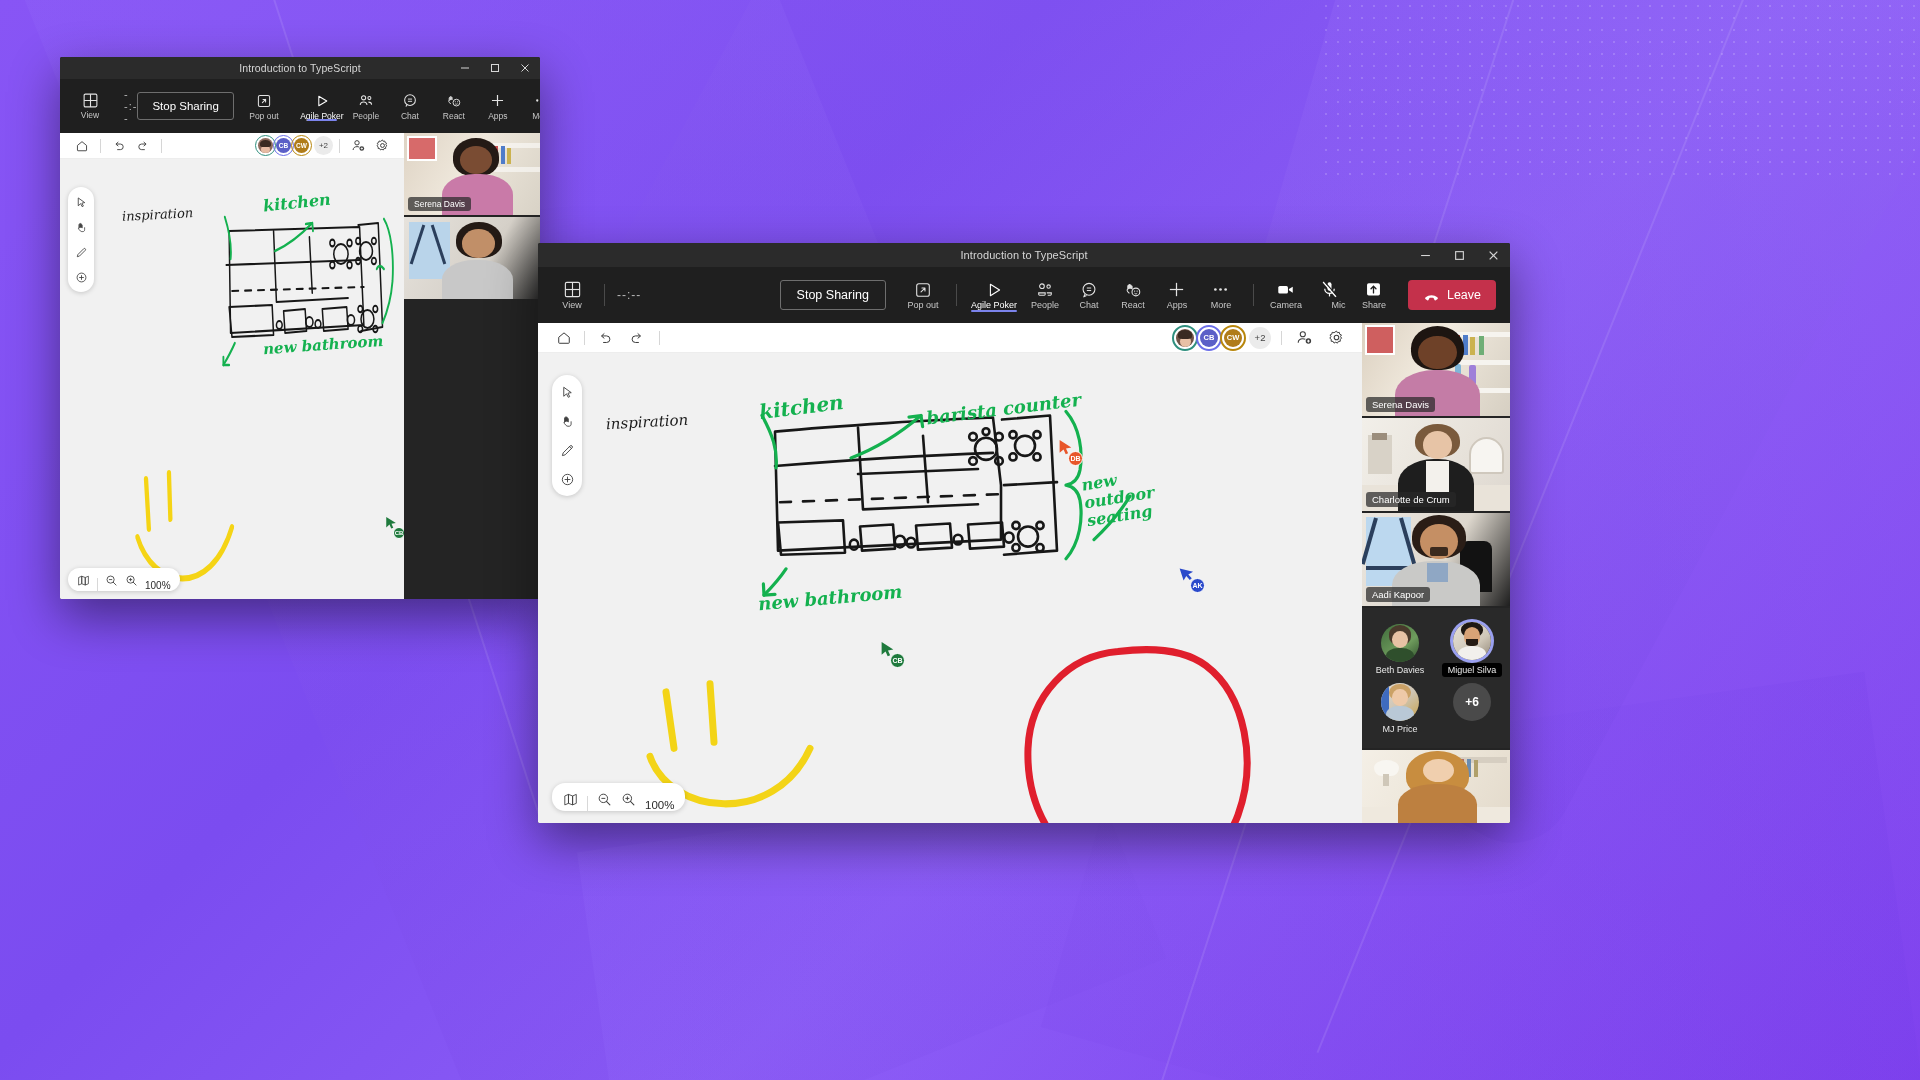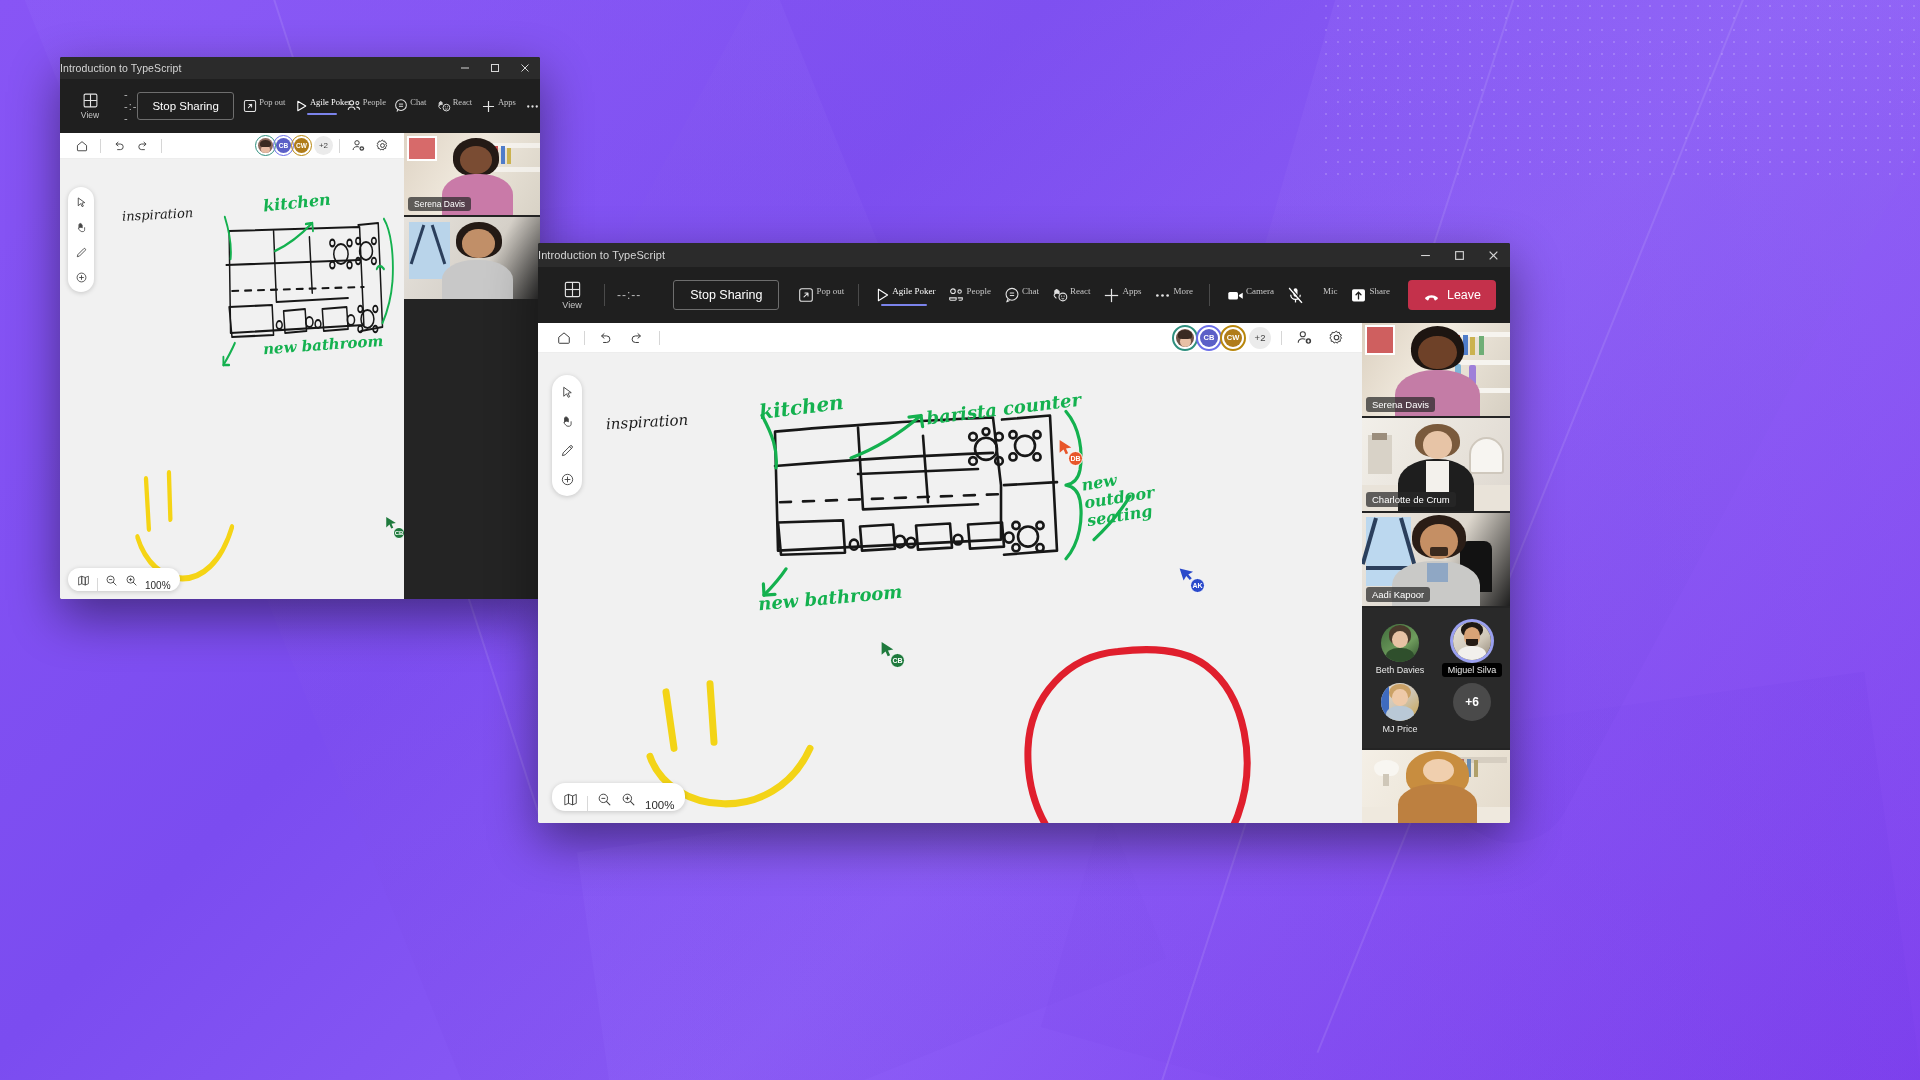--- a/index.html
+++ b/index.html
@@ -44,36 +44,36 @@
   .tw{
     position:absolute;
     background:#1f1f1f;
     box-shadow:0 18px 50px rgba(0,0,0,.45);
     display:flex; flex-direction:column;
     overflow:hidden;
     border-radius:2px;
   }
   .tw-titlebar{
     height:22px; background:#2b2b2b;
-    display:flex; align-items:center; 
+    display:flex; align-items:center; justify-content:center;
     position:relative; flex:0 0 auto;
   }
   .tw-title{ color:#d6d6d6; font-size:10.5px; letter-spacing:.1px; }
   .tw-winbtns{ position:absolute; right:0; top:0; height:22px; display:flex; }
   .tw-wb{ width:30px; height:22px; display:flex; align-items:center; justify-content:center;
           color:#d6d6d6; font-size:10px; }
 
   
   .tw-toolbar{
     height:48px; background:#1f1f1f; display:flex; align-items:center;
     padding:0 10px; gap:0; flex:0 0 auto; position:relative;
   }
   .tb-item{
-    display:flex; flex-direction:row; justify-content:center;
-    min-width:44px; padding:2px 6px; color:#e3e3e3; gap:1px; position:relative;font-family:Liberation Serif, serif;
+    display:flex; flex-direction:column; align-items:center; justify-content:center;
+    min-width:44px; padding:2px 6px; color:#e3e3e3; gap:1px; position:relative;
   }
   .tb-item .ic{ height:18px; display:flex; align-items:center; justify-content:center; }
   .tb-item .lbl{ font-size:8.5px; color:#c7c7c7; line-height:10px; white-space:nowrap;}
   .tb-item.active .lbl{ color:#fff; }
   .tb-underline{
     position:absolute; bottom:2px; left:50%; transform:translateX(-50%);
     width:30px; height:2px; background:#7b83eb; border-radius:2px;
   }
   .tb-sep{ width:1px; height:22px; background:#4a4a4a; margin:0 7px; }
   .tb-spacer{ flex:1 1 auto; }

